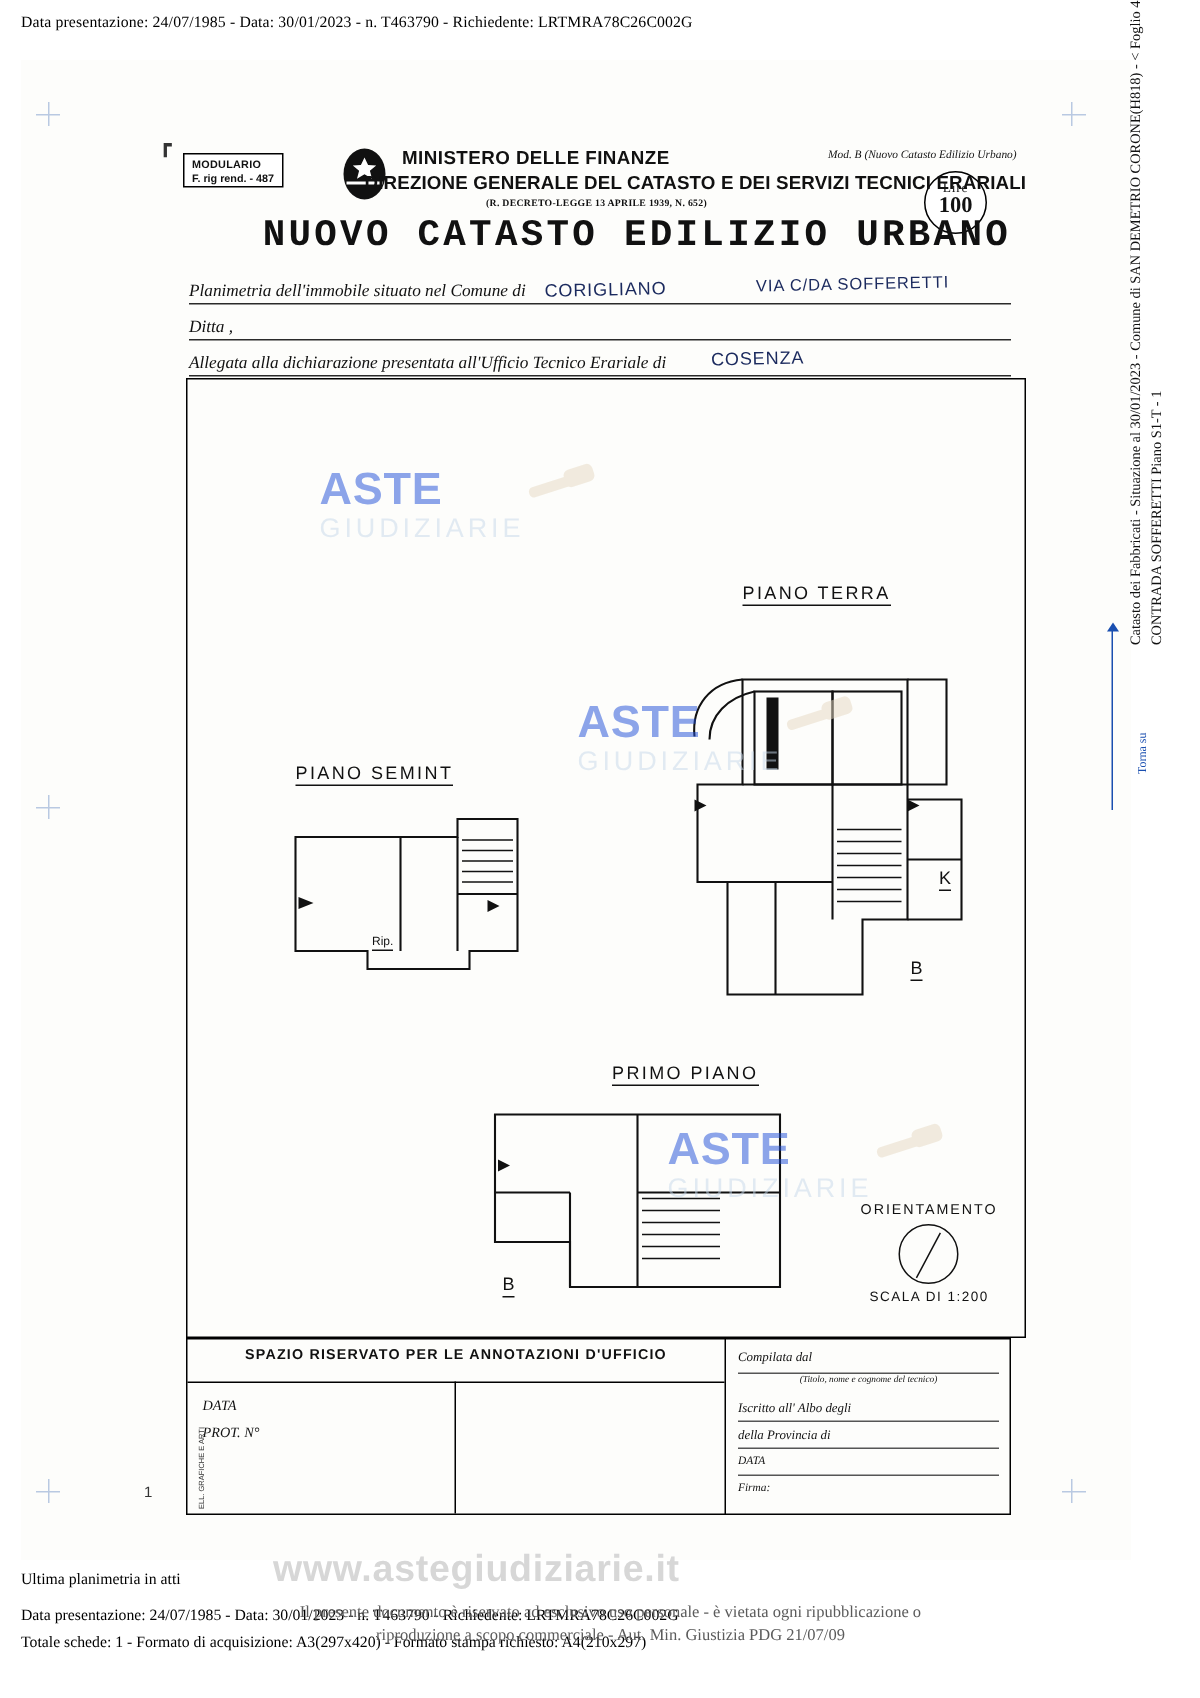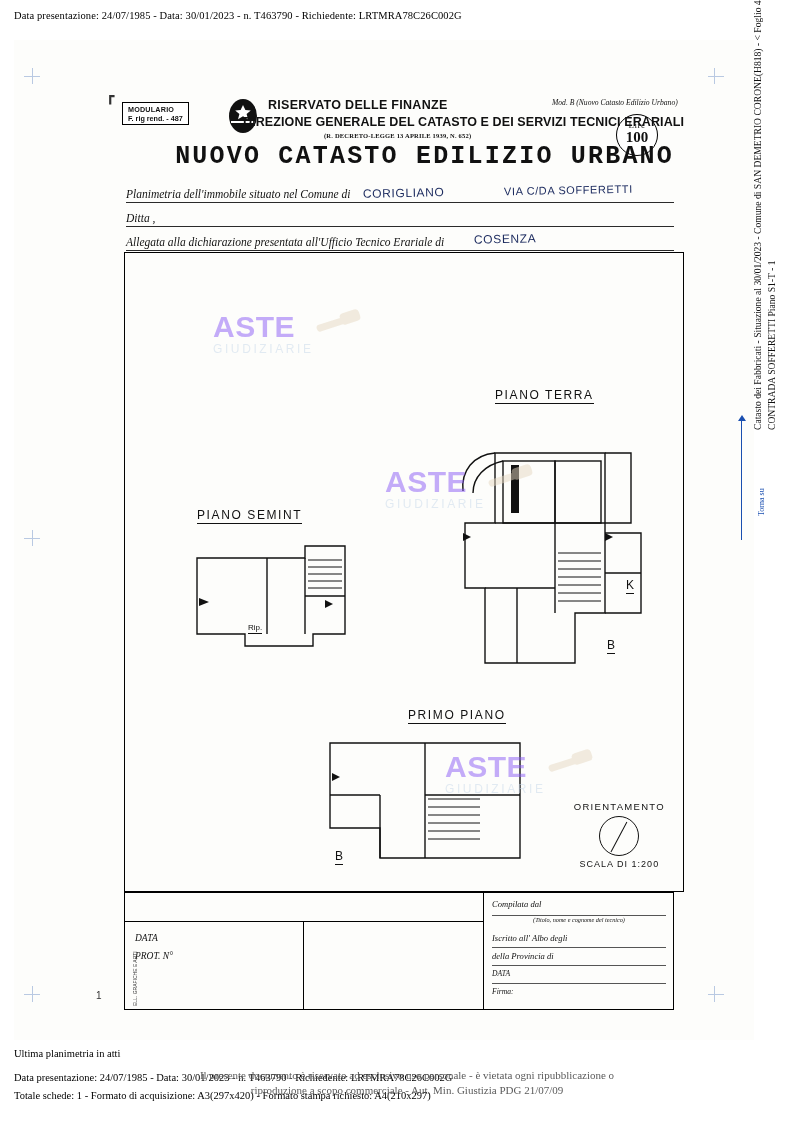--- a/index.html
+++ b/index.html
@@ -259,27 +259,27 @@
   .wm {
     position: absolute;
     pointer-events: none;
     user-select: none;
     opacity: .5;
   }
   .wm .aste {
     font-family: "Liberation Sans", sans-serif;
     font-size: 30px;
     font-weight: bold;
-    color: #8b5cf6;
+    color: #1d4ed8;
     letter-spacing: .5px;
     line-height: .95;
   }
   .wm .giud {
     font-family: "Liberation Sans", sans-serif;
-    font-size: 12px;
+    font-size: 18px;
     color: #c7d8ea;
     letter-spacing: 2.6px;
   }
   .wm .gavel {
     position: absolute;
     top: -6px; right: -52px;
     width: 52px; height: 34px;
   }
   .wm-url {
     position: absolute;
@@ -352,21 +352,21 @@
     <div class="l1">Lire</div>
     <div class="l2">100</div>
   </div>
 
   <svg class="emblem" viewBox="0 0 34 38">
     <ellipse cx="17" cy="19" rx="14" ry="17" fill="#111"></ellipse>
     <path d="M17 8 l2.4 5 5.4.4 -4.2 3.5 1.4 5.3 -5-3 -5 3 1.4-5.3 -4.2-3.5 5.4-.4z" fill="#fff"></path>
     <rect x="5" y="24" width="24" height="2" fill="#fff"></rect>
   </svg>
 
-  <div class="min-line">RISERVATO DELLE FINANZE</div>
+  <div class="min-line">MINISTERO DELLE FINANZE</div>
   <div class="dir-line">DIREZIONE GENERALE DEL CATASTO E DEI SERVIZI TECNICI ERARIALI</div>
   <div class="dl-line">(R. DECRETO-LEGGE 13 APRILE 1939, N. 652)</div>
   <div class="title-main">NUOVO CATASTO EDILIZIO URBANO</div>
 
   <div class="formline" style="top:148px; left:112px;">
     <span class="lbl">Planimetria dell'immobile situato nel Comune di</span>
   </div>
   <div class="rule" style="top:162px; left:112px; width:548px;"></div>
   <div class="hand" style="top:146px; left:349px;">CORIGLIANO</div>
   <div class="hand" style="top:144px; left:490px; font-size:11px;">VIA C/DA SOFFERETTI</div>
@@ -493,20 +493,21 @@
       <div class="aste">ASTE</div>
       <div class="giud">GIUDIZIARIE</div>
       <svg class="gavel" viewBox="0 0 52 34">
         <rect x="2" y="14" width="30" height="7" rx="3" fill="#e6d9c3" transform="rotate(-18 17 17)"></rect>
         <rect x="26" y="4" width="20" height="12" rx="4" fill="#e6d9c3" transform="rotate(-18 36 10)"></rect>
       </svg>
     </div>
   </div>
 
   <div class="botbox" style="left:110px; top:852px; width:360px; height:118px;">
+    <div class="bb-title">SPAZIO RISERVATO PER LE ANNOTAZIONI D'UFFICIO</div>
     <div style="position:absolute; left:0; top:28px; width:100%; border-bottom:1.2px solid #000;"></div>
     <div style="position:absolute; left:178px; top:28px; bottom:0; border-left:1.2px solid #000;"></div>
     <div class="small-it" style="position:absolute; left:10px; top:40px;">DATA</div>
     <div class="small-it" style="position:absolute; left:10px; top:58px;">PROT. N°</div>
 
   </div>
 
   <div class="vtiny" style="left:118px; top:966px;">ELL. GRAFICHE E ARTI</div>
 
   <div class="botbox" style="left:470px; top:852px; width:190px; height:118px; border-left:none;">
@@ -524,20 +525,21 @@
     <div style="position:absolute; left:8px; top:72px; width:174px; border-bottom:.8px solid #555;"></div>
 
     <div class="small-it" style="position:absolute; left:8px; top:76px; font-size:7.6px;">DATA</div>
 
     <div style="position:absolute; left:8px; top:90px; width:174px; border-bottom:.8px solid #555;"></div>
 
     <div class="small-it" style="position:absolute; left:8px; top:94px; font-size:7.6px;">Firma:</div>
 
   </div>
 
+  <div class="wm-url">www.astegiudiziarie.it</div>
 
 </div>
 
 <div class="side-arrow"></div>
 <div class="sidelink">Torna su</div>
 <div class="sidetext">Catasto dei Fabbricati - Situazione al 30/01/2023 - Comune di SAN DEMETRIO CORONE(H818) - &lt; Foglio 47 - Particella 486 - Subalterno  &gt;</div>
 <div class="sidetext2">CONTRADA SOFFERETTI Piano S1-T - 1</div>
 
 <div class="footer" style="top:1048px;">Ultima planimetria in atti</div>
 <div class="footer" style="top:1072px;">Data presentazione: 24/07/1985 - Data: 30/01/2023 - n. T463790 - Richiedente: LRTMRA78C26C002G</div>

